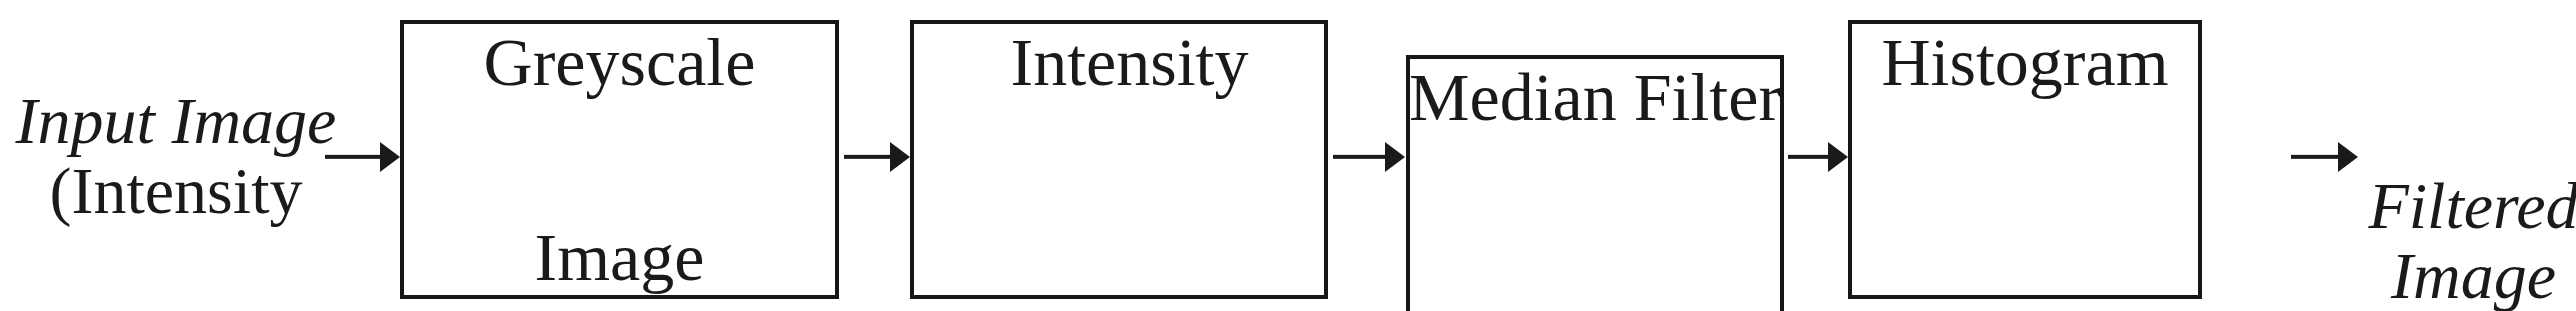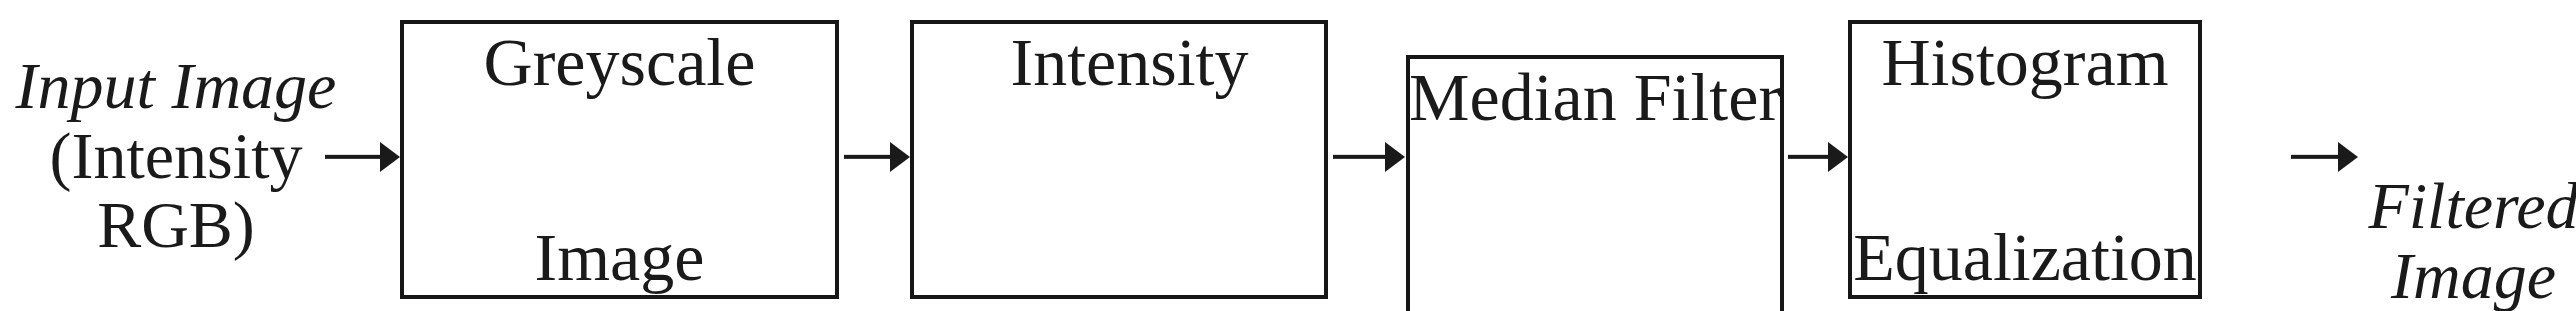--- a/index.html
+++ b/index.html
@@ -95,21 +95,20 @@
   .arrow.a5{left:2291px;width:67px;}
 </style>
 </head>
 <body>
 
 <div class="canvas">
 
   <div class="side-label left">
     <div class="line italic">Input Image</div>
     <div class="line">(Intensity</div>
-    <div class="line">RGB)</div>
   </div>
 
   <div class="arrow a1">
     <div class="shaft"></div>
     <div class="head"></div>
   </div>
 
   <div class="box b1">
     <div class="line">Greyscale</div>
     <div class="line">Image</div>
@@ -133,21 +132,20 @@
     <div class="line">Median Filter</div>
   </div>
 
   <div class="arrow a4">
     <div class="shaft"></div>
     <div class="head"></div>
   </div>
 
   <div class="box b4">
     <div class="line">Histogram</div>
-    <div class="line">Equalization</div>
   </div>
 
   <div class="arrow a5">
     <div class="shaft"></div>
     <div class="head"></div>
   </div>
 
   <div class="side-label right">
     <div class="line italic">Filtered</div>
     <div class="line italic">Image</div>

